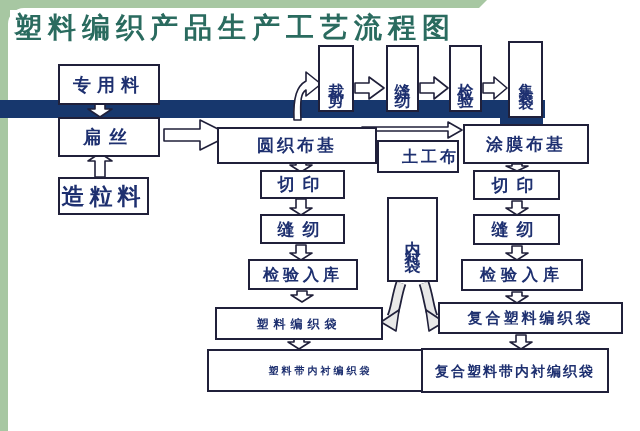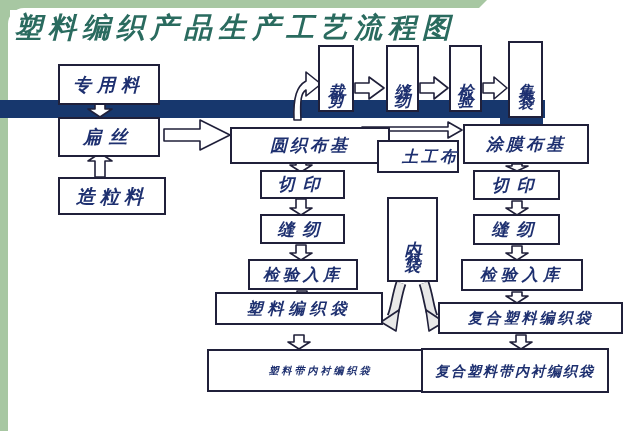--- a/index.html
+++ b/index.html
@@ -1,20 +1,19 @@
 <!DOCTYPE html>
 <html style="--background: #ffffff; --frame-green: #a7c7a2; --title-text: #2a6b5f; --band-navy: #17376d; --box-border: #20203a; --box-text: #1e3070; --arrow-fill: #ffffff; --curl-fill: #e8e8e8;"><head>
 <meta charset="utf-8">
 <style>
   html,body{margin:0;padding:0;}
   .stage{
     position:relative;width:640px;height:431px;overflow:hidden;
     background:var(--background,#fff);
     font-family:"DejaVu Sans",sans-serif;
-    font-style:italic;
   }
   .green-top{position:absolute;left:0;top:0;width:487px;height:10px;
     background:var(--frame-green,#a7c7a2);z-index:0;
     clip-path:polygon(0 0,100% 0,calc(100% - 10px) 100%,0 100%);}
   .green-left{position:absolute;left:0;top:0;width:10px;height:431px;
     background:var(--frame-green,#a7c7a2);z-index:0;}
   .card{position:absolute;left:8px;top:8px;width:632px;height:423px;
     background:var(--background,#fff);border-top-left-radius:16px;z-index:0;}
   .title{position:absolute;left:14px;top:9px;z-index:4;
     font-size:28px;font-weight:bold;letter-spacing:6px;
@@ -77,35 +76,35 @@
     </g>
     <g>
       <path class="curl-band-outline" d="M 424 283 C 429 298 429 308 433 317"></path>
       <path class="curl-band-core" d="M 424 283 C 429 298 429 308 433 317"></path>
       <polygon class="curl-head" points="426,310 444,322 429,331"></polygon>
     </g>
   </svg>
 
   <div class="box" style="left:58px;top:64px;width:102px;height:41px;font-size:18px;letter-spacing:6px;text-align:right;">专用料</div>
   <div class="box" style="left:58px;top:117px;width:102px;height:40px;font-size:18px;letter-spacing:8px;">扁丝</div>
-  <div class="box" style="left:58px;top:177px;width:108px;height:38px;font-size:19px;letter-spacing:5px;">造粒料</div>
+  <div class="box" style="left:58px;top:177px;width:91px;height:38px;font-size:23px;letter-spacing:5px;">造粒料</div>
 
   <div class="box vertical" style="left:318px;top:45px;width:36px;height:67px;font-size:16px;letter-spacing:9px;">裁剪</div>
   <div class="box vertical" style="left:386px;top:45px;width:33px;height:67px;font-size:16px;letter-spacing:9px;">缝纫</div>
   <div class="box vertical" style="left:449px;top:45px;width:33px;height:67px;font-size:16px;letter-spacing:9px;">检验</div>
   <div class="box vertical" style="left:508px;top:41px;width:35px;height:77px;font-size:15px;letter-spacing:6px;">集装袋</div>
 
-  <div class="box" style="left:230px;top:127px;width:160px;height:37px;font-size:17px;letter-spacing:3px;">圆织布基</div>
+  <div class="box" style="left:217px;top:127px;width:160px;height:37px;font-size:17px;letter-spacing:3px;">圆织布基</div>
   <div class="box" style="left:377px;top:140px;width:82px;height:33px;font-size:16px;letter-spacing:3px;padding-left:25px;">土工布</div>
   <div class="box" style="left:463px;top:124px;width:126px;height:40px;font-size:17px;letter-spacing:3px;">涂膜布基</div>
 
   <div class="box" style="left:260px;top:170px;width:85px;height:29px;font-size:17px;letter-spacing:8px;">切印</div>
   <div class="box" style="left:260px;top:214px;width:85px;height:30px;font-size:17px;letter-spacing:8px;">缝纫</div>
   <div class="box" style="left:248px;top:259px;width:110px;height:31px;font-size:16px;letter-spacing:4px;">检验入库</div>
-  <div class="box" style="left:215px;top:292px;width:168px;height:33px;font-size:16px;letter-spacing:5px;">塑料编织袋</div>
+  <div class="box" style="left:215px;top:307px;width:168px;height:33px;font-size:12px;letter-spacing:5px;">塑料编织袋</div>
   <div class="box" style="left:180px;top:349px;width:227px;height:43px;font-size:10px;letter-spacing:3px;margin-left:27px;">塑料带内衬编织袋</div>
 
   <div class="box vertical" style="left:387px;top:197px;width:51px;height:85px;font-size:16px;letter-spacing:8px;">内衬袋</div>
 
   <div class="box" style="left:473px;top:170px;width:87px;height:30px;font-size:17px;letter-spacing:8px;">切印</div>
   <div class="box" style="left:473px;top:214px;width:87px;height:31px;font-size:17px;letter-spacing:8px;">缝纫</div>
   <div class="box" style="left:461px;top:259px;width:122px;height:32px;font-size:16px;letter-spacing:5px;">检验入库</div>
   <div class="box" style="left:438px;top:302px;width:185px;height:32px;font-size:15px;letter-spacing:3px;">复合塑料编织袋</div>
   <div class="box" style="left:421px;top:348px;width:188px;height:45px;font-size:14px;letter-spacing:2px;">复合塑料带内衬编织袋</div>
 

